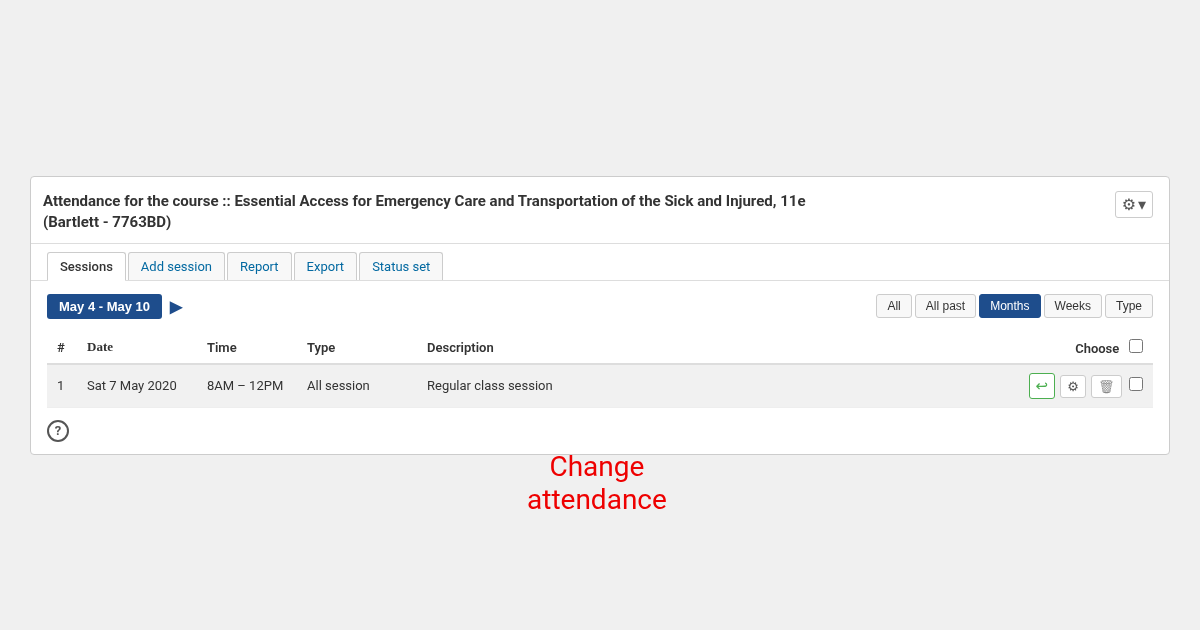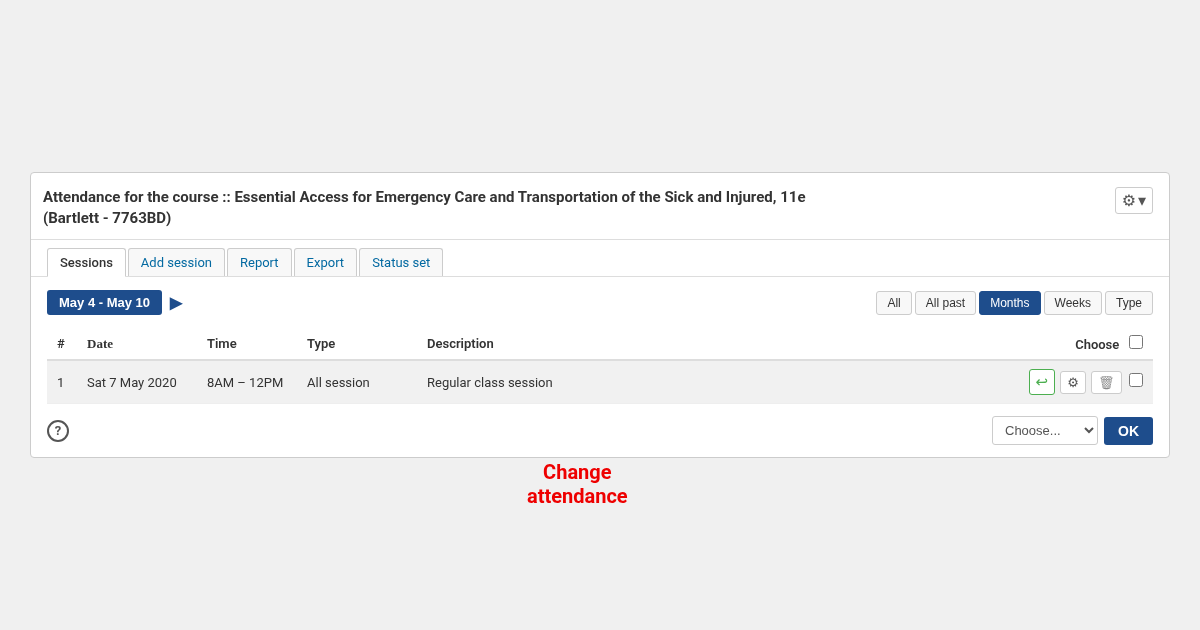--- a/index.html
+++ b/index.html
@@ -259,23 +259,23 @@
     }
 
     
     .overlay-container {
       position: relative;
     }
 
     .change-attendance-text {
       position: absolute;
       left: 480px;
-      top: 132px;
-      font-size: 20px;
-      font-weight: 700;
+      top: 118px;
+      font-size: 28px;
+      font-weight: 400;
       color: #e00;
       text-align: center;
       line-height: 1.2;
     }
 
     
     .arrows-svg {
       position: absolute;
       top: 0; left: 0;
       width: 100%;
@@ -430,23 +430,15 @@
       <div class="change-attendance-text">
         <span>Change</span><br>
         <span>attendance</span>
       </div>
     </div>
 
     <div class="bottom-row">
       <div class="help-icon">
         <span>?</span>
       </div>
-      <div class="choose-ok">
-        <select class="choose-select">
-          <option>Choose...</option>
-        </select>
-        <button class="ok-btn">
-          <span>OK</span>
-        </button>
-      </div>
     </div>
   </div>
 </div>
 
 </body></html>

